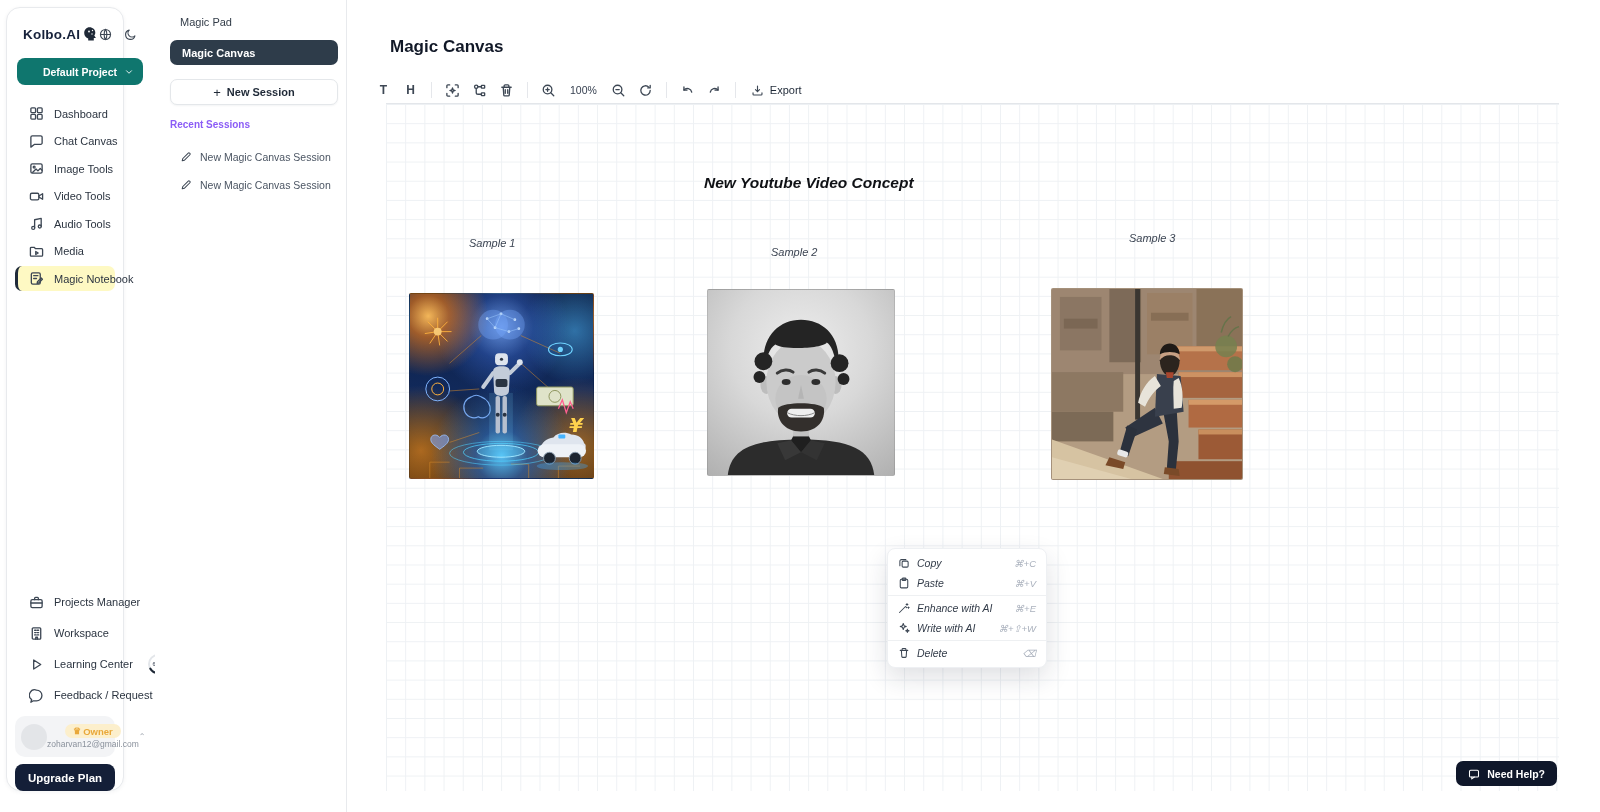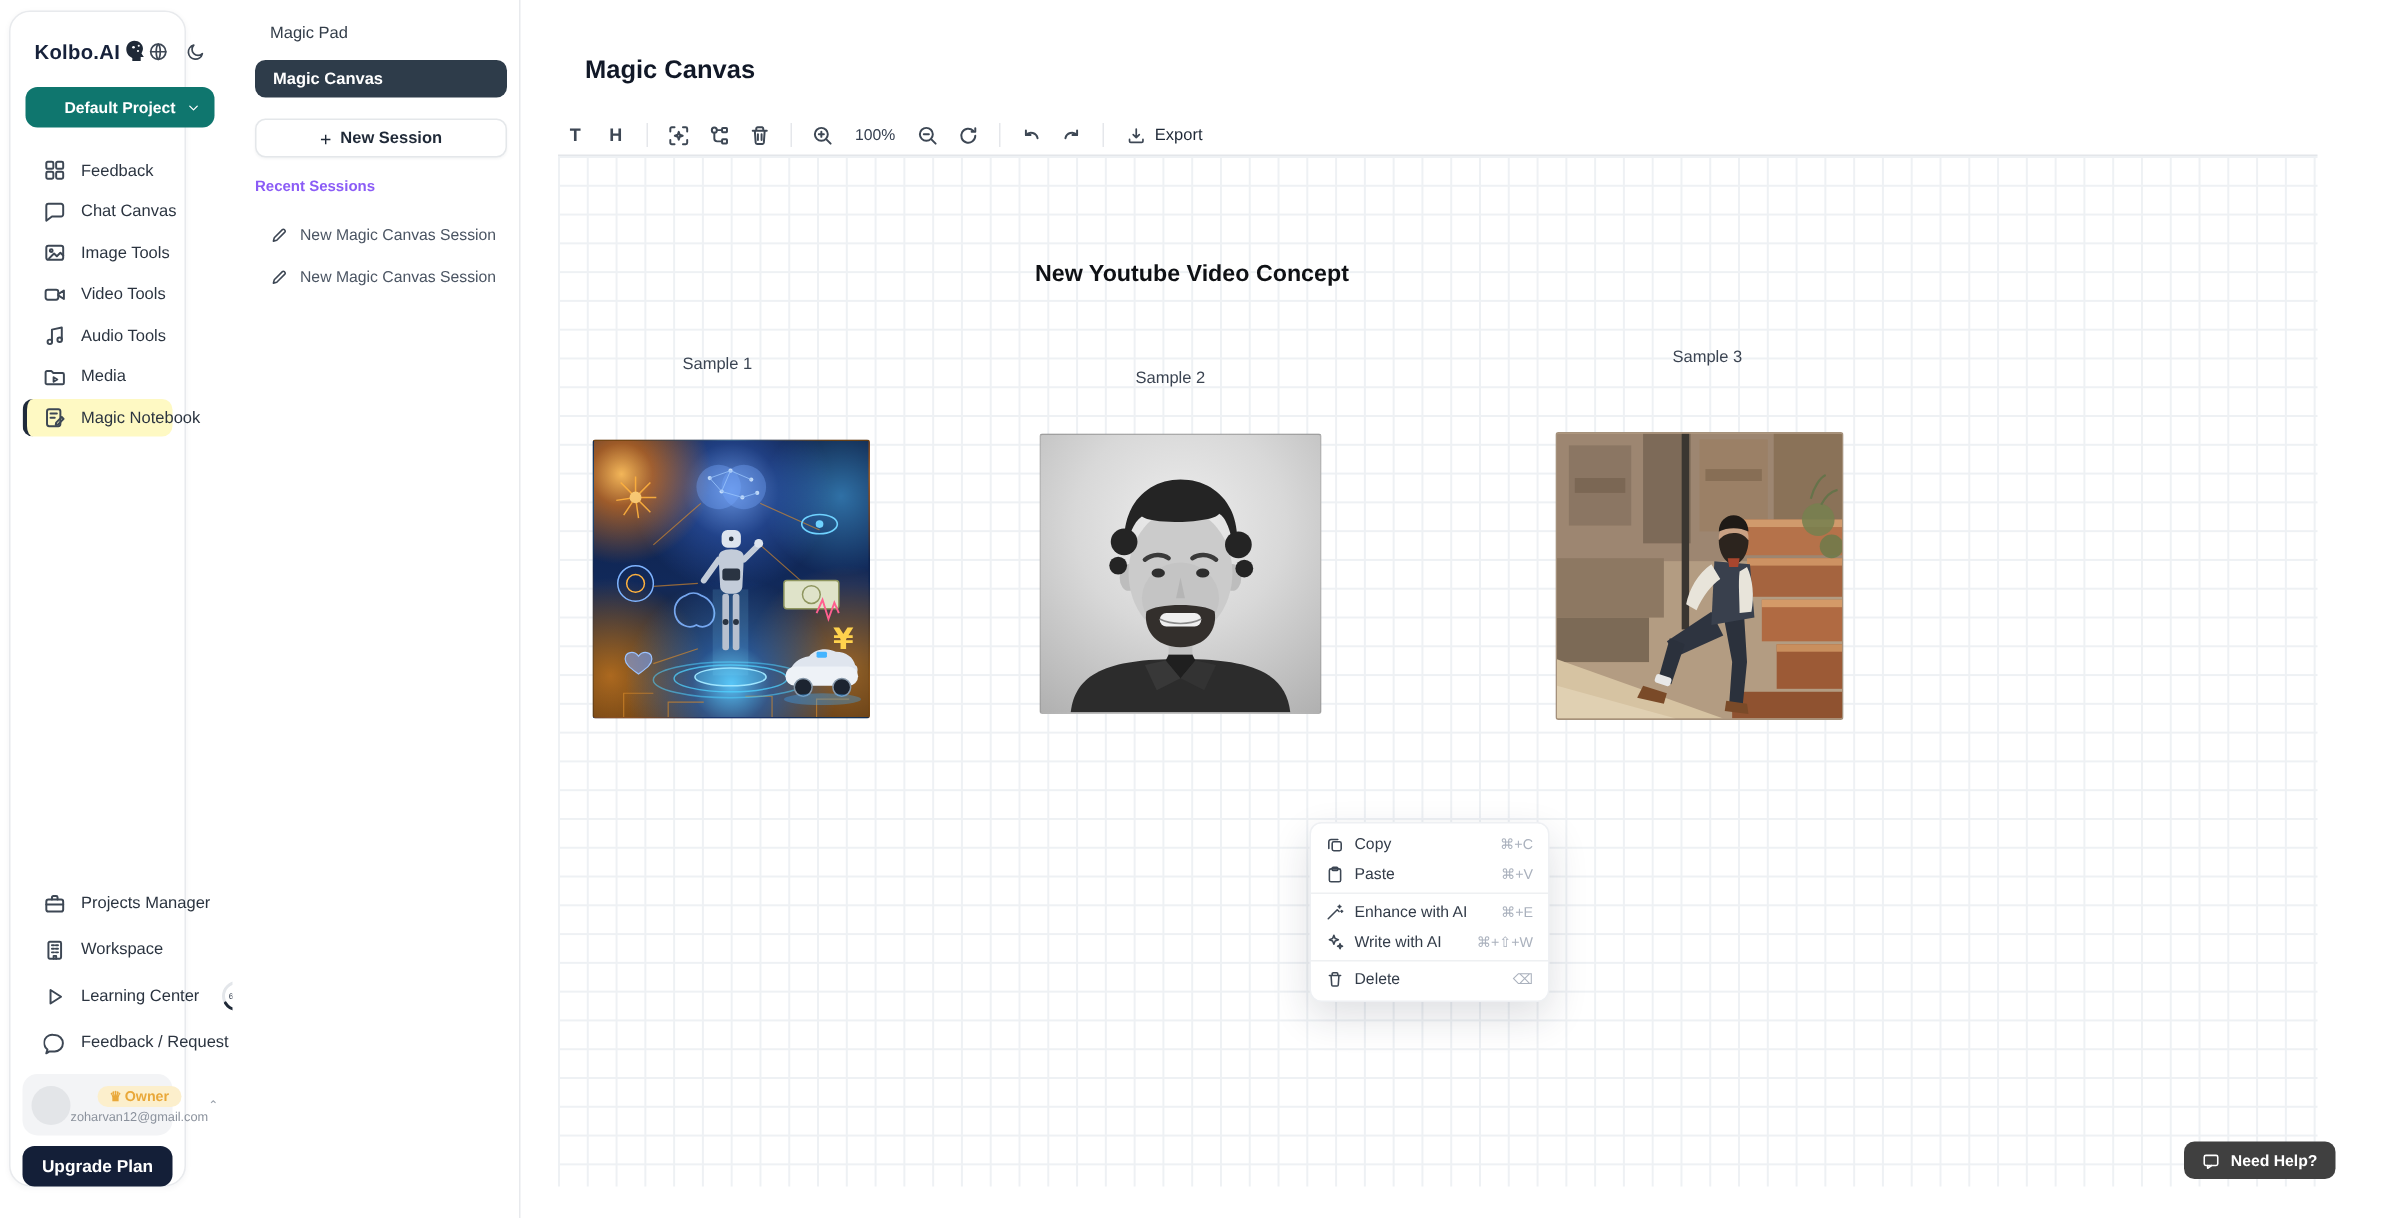--- a/index.html
+++ b/index.html
@@ -68,26 +68,26 @@
   .page-title { position:absolute; left:43px; top:37px; font-size:17px; font-weight:700; color:#111827; }
   .toolbar { position:absolute; left:25px; top:77px; height:26px; display:flex; align-items:center; gap:4px; }
   .tool-btn { width:23px; height:23px; display:flex; align-items:center; justify-content:center;
               border-radius:5px; cursor:pointer; background:transparent; border:none; font-family:inherit; }
   .tool-glyph { font-size:12px; font-weight:600; color:#3d4754; }
   .tool-sep { width:1px; height:16px; background:#e5e7eb; margin:0 5px; }
   .zoom-level { font-size:10.5px; color:#374151; padding:0 6px; cursor:default; }
   .export-btn { display:flex; align-items:center; gap:6px; font-size:11px; font-weight:500;
                 color:#1f2937; background:none; border:none; cursor:pointer; padding:0 6px; font-family:inherit; }
 
-  .canvas { position:absolute; left:25px; top:103px; width:1173px; height:688px;
+  .canvas { position:absolute; left:39px; top:103px; width:1173px; height:688px;
             border-top:1px solid #e3e6ea;
             background-image:
               linear-gradient(#eef1f4 1px, transparent 1px),
               linear-gradient(90deg, #eef1f4 1px, transparent 1px);
-            background-size:19.2px 19.2px; }
+            background-size:19.2px 19.2px;font-style:italic; }
   .canvas-heading { position:absolute; left:318px; top:70px; font-size:15.5px; font-weight:700; color:#0f1115; cursor:move; }
   .sample-label { position:absolute; font-size:11px; color:#3b4452; cursor:move; }
   .art { position:absolute; border:1px solid rgba(0,0,0,.1); border-radius:2px; overflow:hidden; cursor:move; }
   .art svg { display:block; width:100%; height:100%; }
   .art1 { left:23px; top:189px; width:185px; height:186px;
     background:
       radial-gradient(circle at 50% 88%, rgba(90,200,255,.95) 0%, rgba(40,120,230,.55) 14%, rgba(20,60,140,0) 38%),
       radial-gradient(circle at 10% 12%, rgba(255,190,90,.95) 0%, rgba(255,130,20,.6) 9%, rgba(255,130,20,0) 26%),
       radial-gradient(circle at 50% 18%, rgba(120,170,255,.8) 0%, rgba(60,110,220,.4) 18%, rgba(0,0,0,0) 38%),
       radial-gradient(circle at 92% 82%, rgba(255,160,60,.5) 0%, rgba(255,160,60,0) 30%),
@@ -101,21 +101,21 @@
   
   .ctx-menu { position:absolute; left:501px; top:444px; width:160px; background:#fff;
               border:1px solid #eef0f3; border-radius:8px; padding:4px 0;
               box-shadow:0 10px 26px rgba(25,35,55,.14); }
   .menu-item { display:flex; align-items:center; height:20px; padding:0 10px; gap:7px;
                font-size:10.5px; color:#333c49; cursor:pointer; }
   .menu-shortcut { margin-left:auto; font-size:9.5px; color:#aab1bd; }
   .menu-divider { height:1px; background:#eef0f2; margin:2px 0; }
 
   .help-btn { position:absolute; right:43px; bottom:26px; height:25px; padding:0 12px;
-              background:#404040; color:#fff; border:none; border-radius:7px;
+              background:#0f172a; color:#fff; border:none; border-radius:7px;
               display:flex; align-items:center; gap:7px; font-size:10.5px; font-weight:700;
               cursor:pointer; font-family:inherit;justify-content:flex-end; }
 
   
   .icon { width:15px; height:15px; stroke:#3d4754; fill:none; stroke-width:1.4;
           stroke-linecap:round; stroke-linejoin:round; flex:0 0 auto; }
   .icon-sm { width:12px; height:12px; }
   .icon-white { stroke:#fff; }
   .icon-fill { fill:#1f2937; stroke:none; }
 </style>
@@ -151,21 +151,21 @@
     </button>
 
     <nav class="nav">
       <div class="nav-item">
         <svg class="icon" viewBox="0 0 16 16">
             <rect x="2" y="2" width="5" height="5" rx="1"></rect>
             <rect x="9" y="2" width="5" height="5" rx="1"></rect>
             <rect x="2" y="9" width="5" height="5" rx="1"></rect>
             <rect x="9" y="9" width="5" height="5" rx="1"></rect>
           </svg>
-        <span class="nav-label">Feedback</span>
+        <span class="nav-label">Dashboard</span>
       </div>
       <div class="nav-item">
         <svg class="icon" viewBox="0 0 16 16">
             <path d="M2 3.5A1.5 1.5 0 0 1 3.5 2h9A1.5 1.5 0 0 1 14 3.5v6a1.5 1.5 0 0 1-1.5 1.5H6l-4 3z"></path>
           </svg>
         <span class="nav-label">Chat Canvas</span>
       </div>
       <div class="nav-item">
         <svg class="icon" viewBox="0 0 16 16">
             <rect x="2" y="3" width="12" height="10" rx="1.5"></rect>

